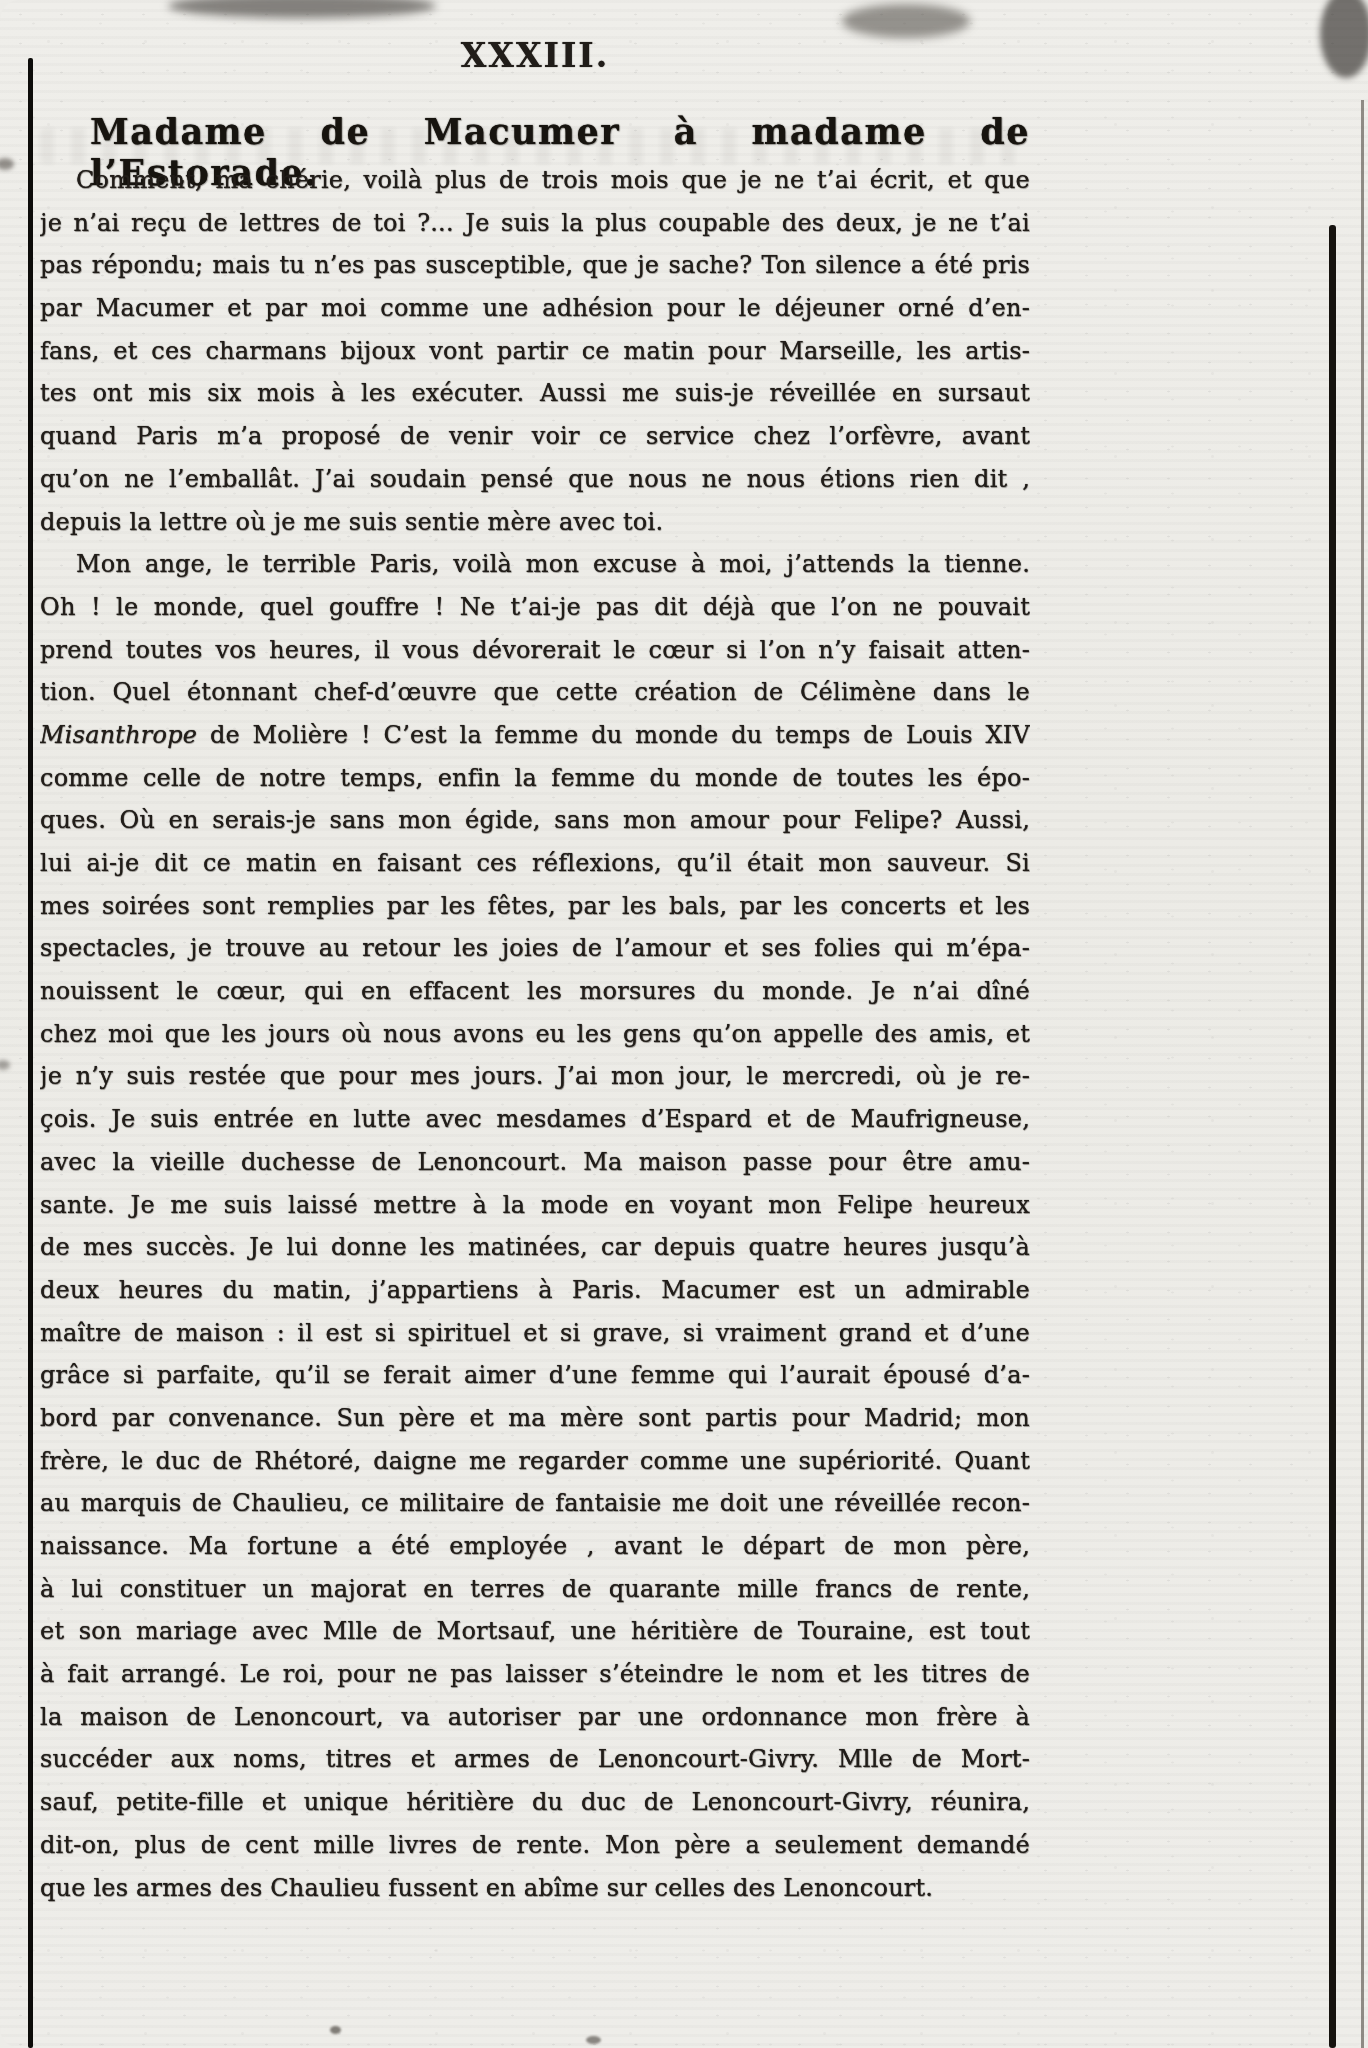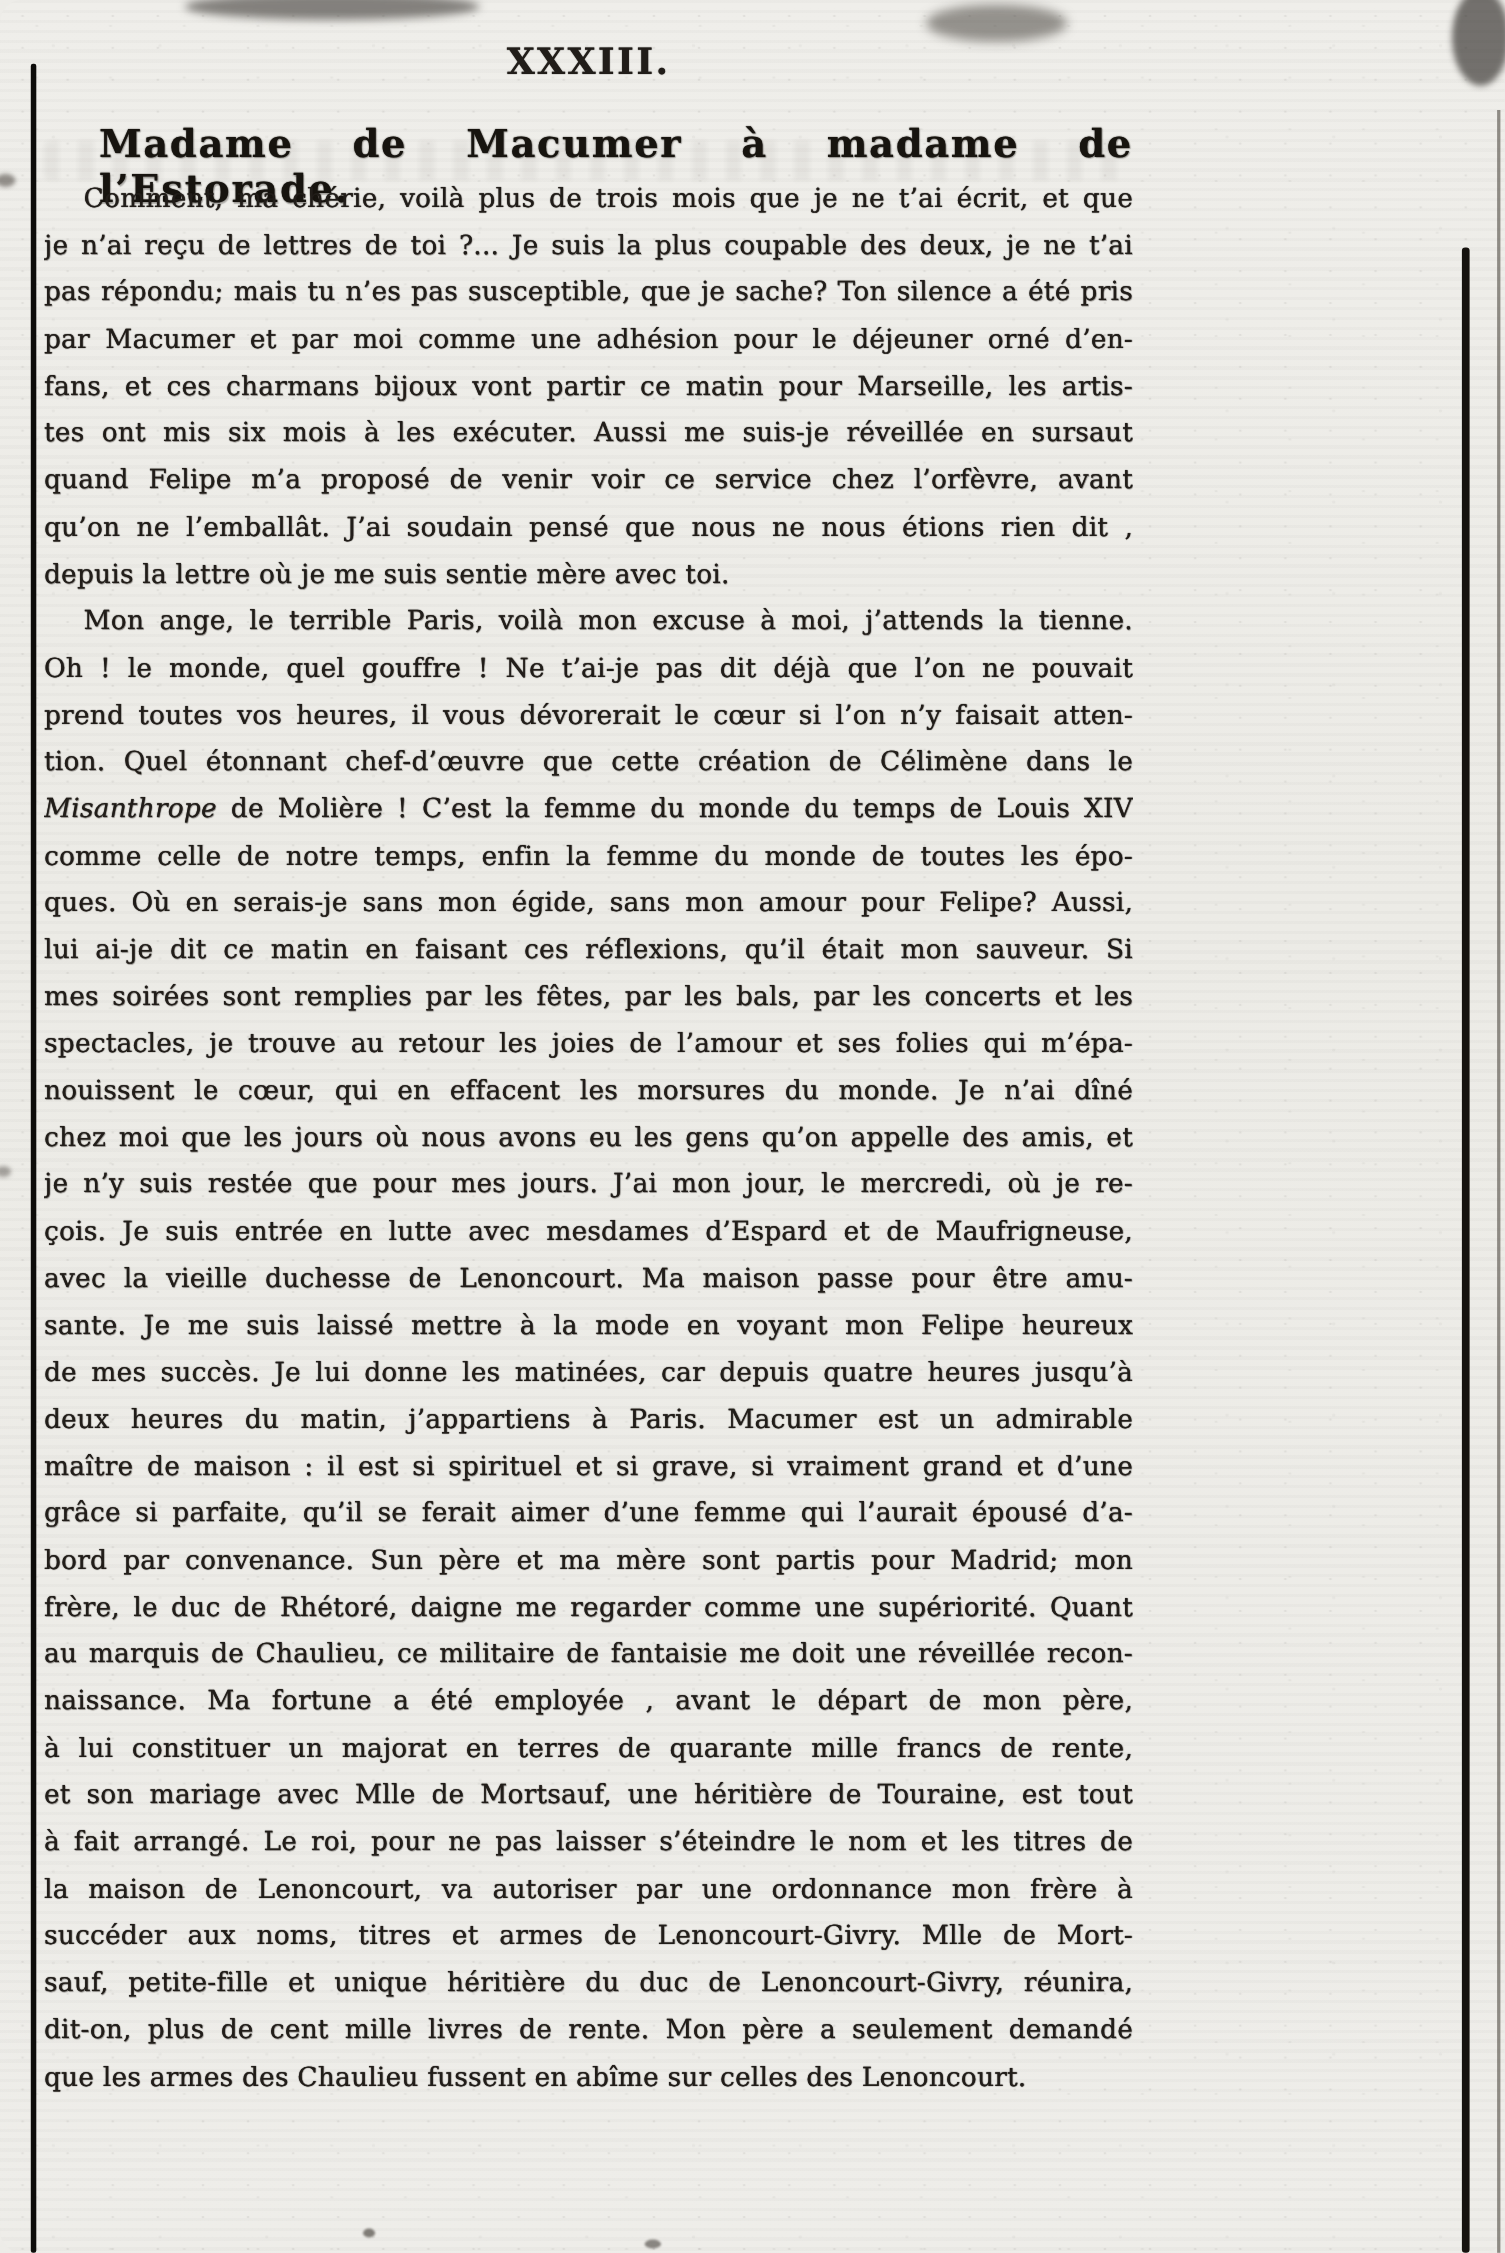--- a/index.html
+++ b/index.html
@@ -80,21 +80,21 @@
   <div class="content">
     <div class="section-number">XXXIII.</div>
     <h1 class="title">Madame de Macumer à madame de l’Estorade.</h1>
     <div class="body-text">
         <div class="line para-start"><span>Comment, ma chérie, voilà plus de trois mois que je ne t’ai écrit, et que</span></div>
         <div class="line"><span>je n’ai reçu de lettres de toi ?... Je suis la plus coupable des deux, je ne t’ai</span></div>
         <div class="line"><span>pas répondu; mais tu n’es pas susceptible, que je sache? Ton silence a été pris</span></div>
         <div class="line"><span>par Macumer et par moi comme une adhésion pour le déjeuner orné d’en-</span></div>
         <div class="line"><span>fans, et ces charmans bijoux vont partir ce matin pour Marseille, les artis-</span></div>
         <div class="line"><span>tes ont mis six mois à les exécuter. Aussi me suis-je réveillée en sursaut</span></div>
-        <div class="line"><span>quand Felipe m’a proposé de venir voir ce service chez l’orfèvre, avant</span></div>
+        <div class="line"><span>quand Paris m’a proposé de venir voir ce service chez l’orfèvre, avant</span></div>
         <div class="line"><span>qu’on ne l’emballât. J’ai soudain pensé que nous ne nous étions rien dit ,</span></div>
         <div class="line para-end"><span>depuis la lettre où je me suis sentie mère avec toi.</span></div>
         <div class="line para-start"><span>Mon ange, le terrible Paris, voilà mon excuse à moi, j’attends la tienne.</span></div>
         <div class="line"><span>Oh ! le monde, quel gouffre ! Ne t’ai-je pas dit déjà que l’on ne pouvait</span></div>
         <div class="line"><span>prend toutes vos heures, il vous dévorerait le cœur si l’on n’y faisait atten-</span></div>
         <div class="line"><span>tion. Quel étonnant chef-d’œuvre que cette création de Célimène dans le</span></div>
         <div class="line"><span class="italic">Misanthrope</span><span> de Molière ! C’est la femme du monde du temps de Louis XIV</span></div>
         <div class="line"><span>comme celle de notre temps, enfin la femme du monde de toutes les épo-</span></div>
         <div class="line"><span>ques. Où en serais-je sans mon égide, sans mon amour pour Felipe? Aussi,</span></div>
         <div class="line"><span>lui ai-je dit ce matin en faisant ces réflexions, qu’il était mon sauveur. Si</span></div>

